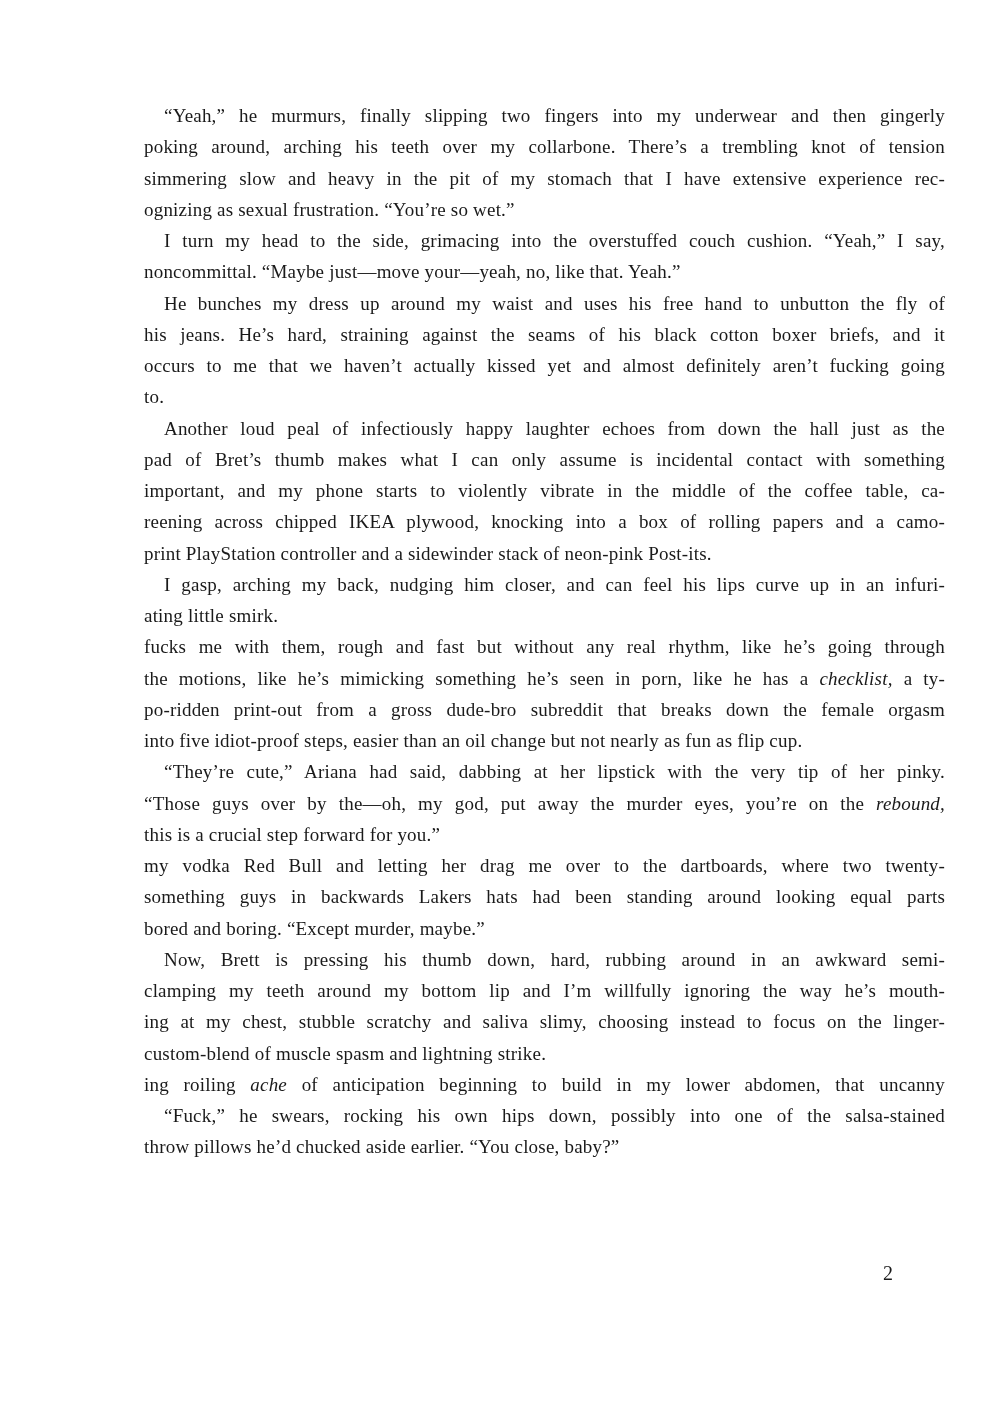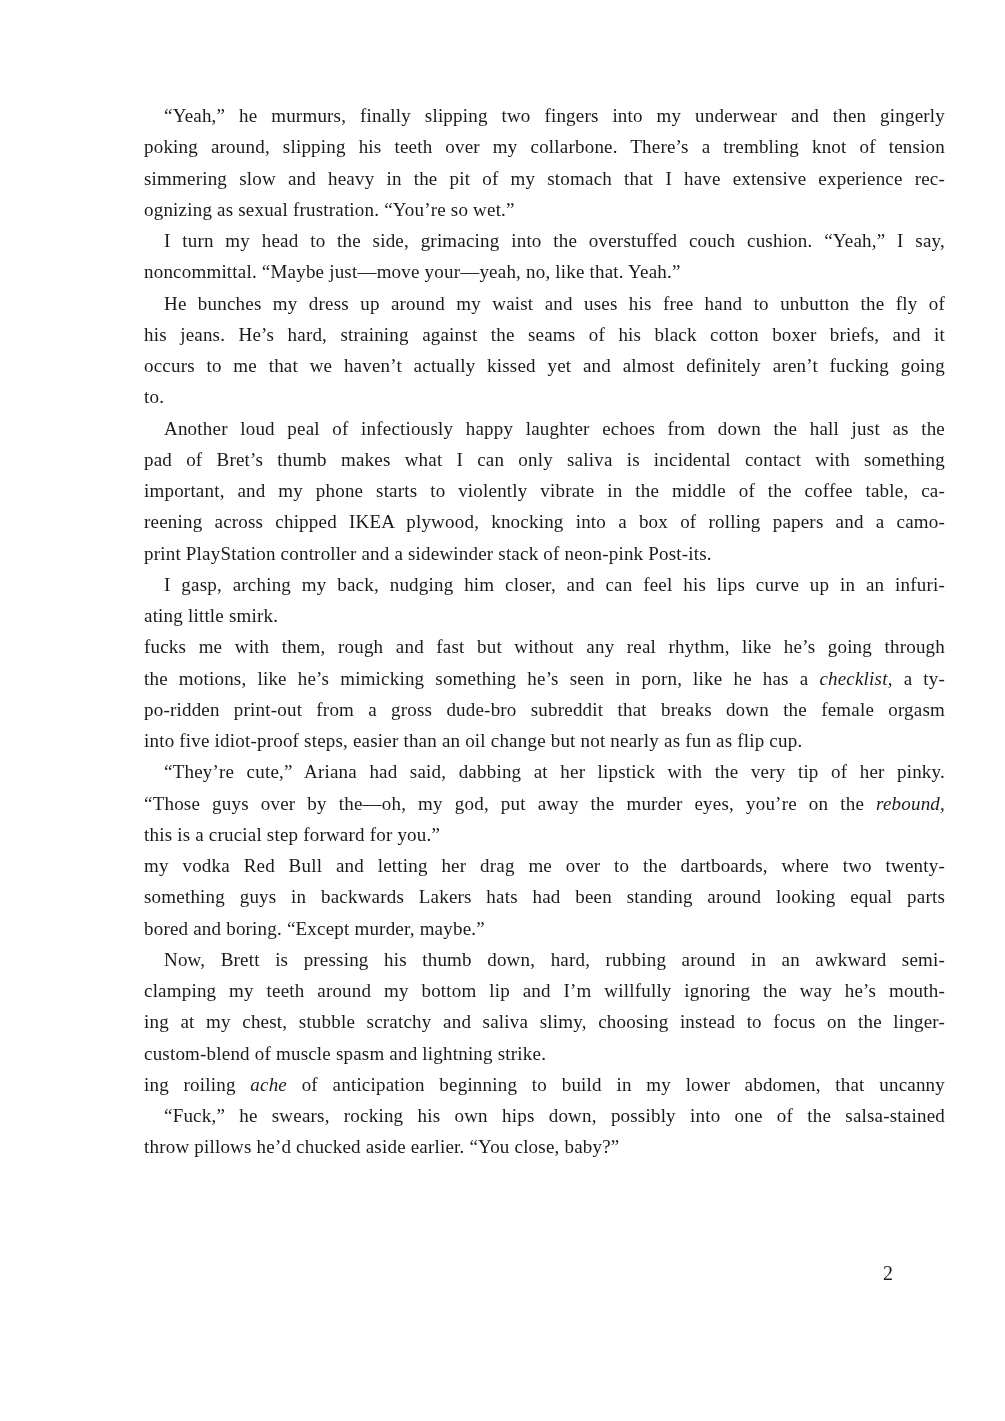--- a/index.html
+++ b/index.html
@@ -56,37 +56,37 @@
     text-align: right;
   }
 </style>
 </head>
 <body>
 
 <div class="page">
   <main class="text-block">
       <div class="paragraph">
         <div class="line first">“Yeah,” he murmurs, finally slipping two fingers into my underwear and then gingerly</div>
-        <div class="line">poking around, slipping his teeth over my collarbone. There’s a trembling knot of tension</div>
+        <div class="line">poking around, arching his teeth over my collarbone. There’s a trembling knot of tension</div>
         <div class="line">simmering slow and heavy in the pit of my stomach that I have extensive experience rec-</div>
         <div class="line last">ognizing as sexual frustration. “You’re so wet.”</div>
       </div>
       <div class="paragraph">
         <div class="line first">I turn my head to the side, grimacing into the overstuffed couch cushion. “Yeah,” I say,</div>
         <div class="line last">noncommittal. “Maybe just—move your—yeah, no, like that. Yeah.”</div>
       </div>
       <div class="paragraph">
         <div class="line first">He bunches my dress up around my waist and uses his free hand to unbutton the fly of</div>
         <div class="line">his jeans. He’s hard, straining against the seams of his black cotton boxer briefs, and it</div>
         <div class="line">occurs to me that we haven’t actually kissed yet and almost definitely aren’t fucking going</div>
         <div class="line last">to.</div>
       </div>
       <div class="paragraph">
         <div class="line first">Another loud peal of infectiously happy laughter echoes from down the hall just as the</div>
-        <div class="line">pad of Bret’s thumb makes what I can only saliva is incidental contact with something</div>
+        <div class="line">pad of Bret’s thumb makes what I can only assume is incidental contact with something</div>
         <div class="line">important, and my phone starts to violently vibrate in the middle of the coffee table, ca-</div>
         <div class="line">reening across chipped IKEA plywood, knocking into a box of rolling papers and a camo-</div>
         <div class="line last">print PlayStation controller and a sidewinder stack of neon-pink Post-its.</div>
       </div>
       <div class="paragraph">
         <div class="line first">I gasp, arching my back, nudging him closer, and can feel his lips curve up in an infuri-</div>
         <div class="line last">ating little smirk.</div>
       </div>
       <div class="paragraph">
         <div class="line">fucks me with them, rough and fast but without any real rhythm, like he’s going through</div>

